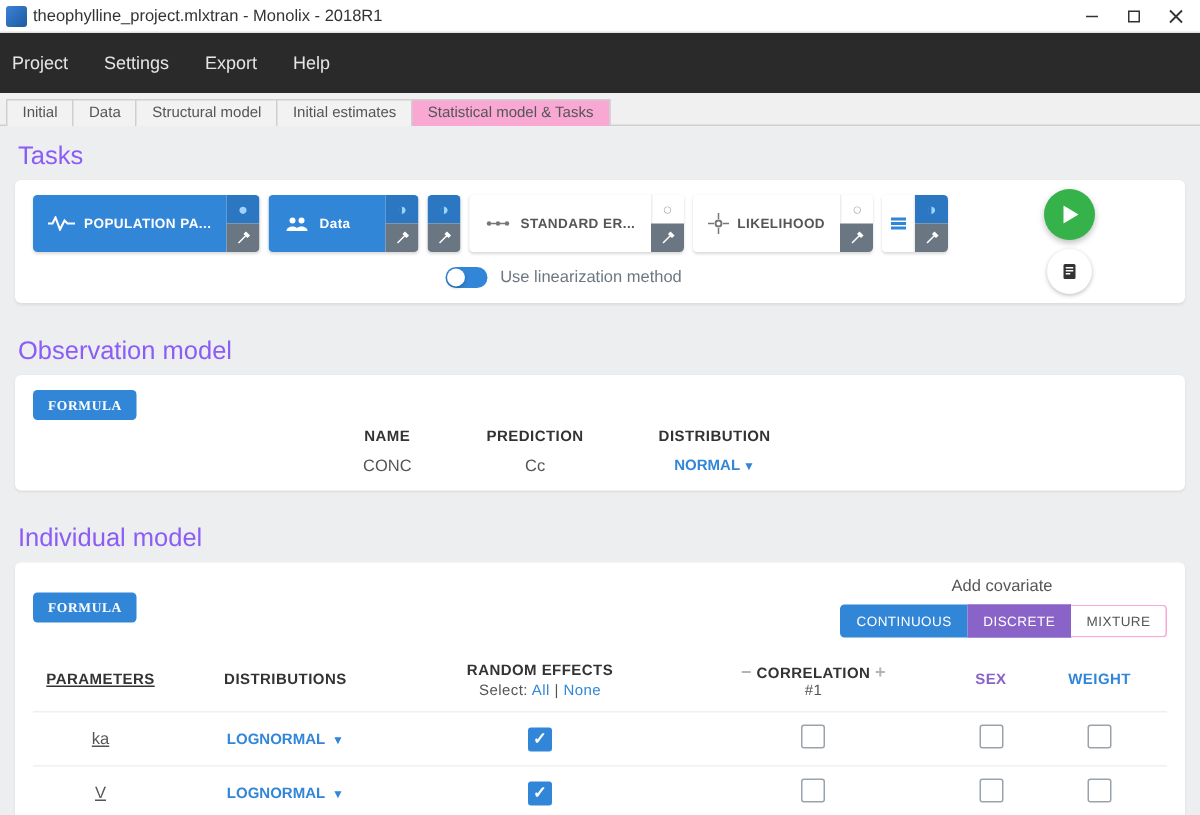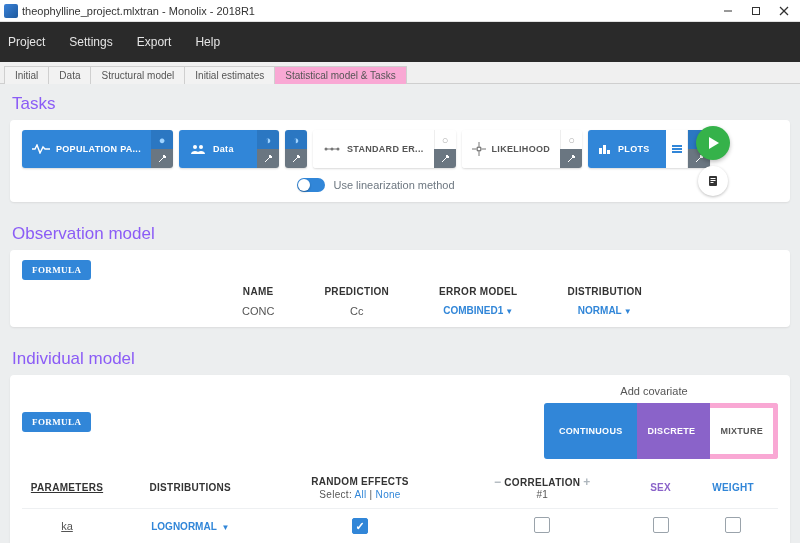--- a/index.html
+++ b/index.html
@@ -49,21 +49,21 @@
 
   .obs-table { margin-top:6px; display:flex; gap:50px; padding-left:220px; }
   .obs-col { text-align:center; }
   .obs-head { font-weight:700; font-size:10px; color:#333; text-transform:uppercase; margin-bottom:8px; letter-spacing:.3px;}
   .obs-val { font-size:11px; color:#555; }
   .obs-val.link { color:#3186d8; font-weight:700; font-size:10px;}
   .caret { font-size:8px; margin-left:2px; }
 
   .cov-row { display:flex; align-items:center; justify-content:flex-end; gap:0; margin-top:6px;}
   .cov-label { font-size:11px; color:#555; margin-bottom:4px; text-align:center; width:220px;}
-  .pill { padding:18px 10px; font-size:9px; font-weight:700; letter-spacing:.3px; border:5px solid #f9a8d4;}
+  .pill { padding:5px 10px; font-size:9px; font-weight:400; letter-spacing:.3px; border:1px solid #f9a8d4;}
   .pill.blue { background:#3186d8; color:#fff; border-color:#3186d8; border-radius:3px 0 0 3px;}
   .pill.purple { background:#8a63c9; color:#fff; border-color:#8a63c9; border-left:none;}
   .pill.white { background:#fff; color:#555; border-left:none; border-radius:0 3px 3px 0;}
 
   .ind-table { width:100%; border-collapse:collapse; margin-top:8px;}
   .ind-table th { font-size:10px; font-weight:700; color:#333; text-transform:uppercase; padding:8px 6px; text-align:center; letter-spacing:.3px;}
   .ind-table th.sex { color:#8a63c9;}
   .ind-table th.weight { color:#3186d8;}
   .ind-table td { padding:8px 6px; text-align:center; font-size:11px; color:#555; border-top:1px solid #eef0f2;}
   .ind-table td:first-child, .ind-table th:first-child { text-align:center; width:90px;text-decoration:underline;}
@@ -220,30 +220,20 @@
           <div class="side-btn top">○</div>
           <div class="side-btn bot">
               <svg width="10" height="10">
                 <path d="M2 8 L8 2 M7 1 L9 3 L8 4 L6 2 Z" stroke="#fff" stroke-width="1" fill="#fff"></path>
               </svg>
             </div>
         </div>
       </div>
 
       <div class="task-card blue">
-        <div class="task-main">
-          <span class="icon">
-              <svg width="14" height="10" fill="#fff">
-                <rect x="1" y="4" width="3" height="6"></rect>
-                <rect x="5" y="1" width="3" height="9"></rect>
-                <rect x="9" y="6" width="3" height="4"></rect>
-              </svg>
-            </span>
-          <span class="card-label">PLOTS</span>
-        </div>
         <div class="plots-ext">
             <svg width="12" height="12" fill="#3186d8">
               <rect x="1" y="2" width="10" height="2"></rect>
               <rect x="1" y="5" width="10" height="2"></rect>
               <rect x="1" y="8" width="10" height="2"></rect>
             </svg>
           </div>
         <div class="task-side">
           <div class="side-btn top">◑</div>
           <div class="side-btn bot">
@@ -282,24 +272,20 @@
     <div class="obs-table">
       <div class="obs-col">
         <div class="obs-head">NAME</div>
         <div class="obs-val">CONC</div>
       </div>
       <div class="obs-col">
         <div class="obs-head">PREDICTION</div>
         <div class="obs-val">Cc</div>
       </div>
       <div class="obs-col">
-        <div class="obs-head">ERROR MODEL</div>
-        <div class="obs-val link"><span>COMBINED1</span><span class="caret">▼</span></div>
-      </div>
-      <div class="obs-col">
         <div class="obs-head">DISTRIBUTION</div>
         <div class="obs-val link"><span>NORMAL</span><span class="caret">▼</span></div>
       </div>
     </div>
   </div>
 
   <div class="section-title">Individual model</div>
   <div class="panel">
     <div class="flex" style="justify-content:space-between;">
       <span class="formula-btn">FORMULA</span>

